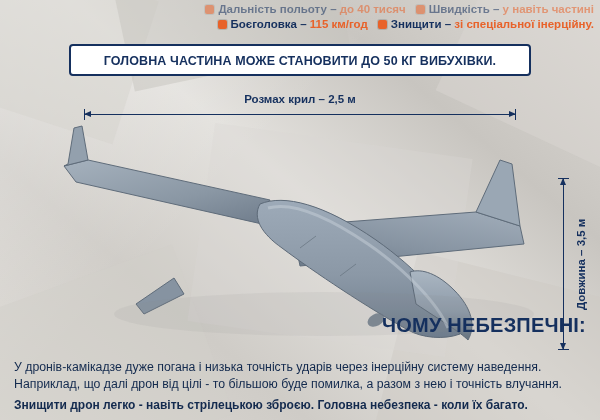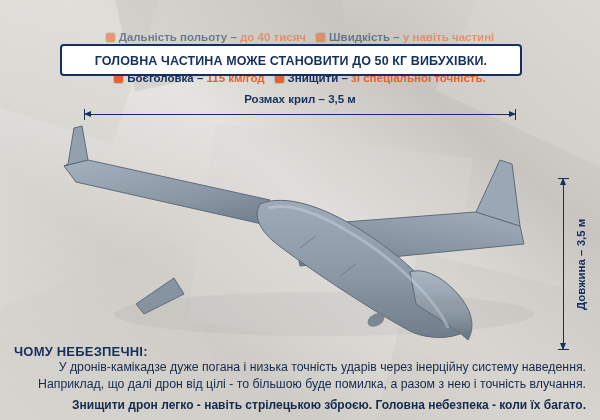--- a/index.html
+++ b/index.html
@@ -19,29 +19,29 @@
   .poly{position:absolute;opacity:.5;}
   .t1{left:-40px;top:-30px;width:180px;height:150px;background:#d6d3ce;transform:rotate(18deg);}
   .t2{left:120px;top:-50px;width:220px;height:120px;background:#c6c3bd;transform:rotate(-12deg);}
   .t3{right:-60px;top:-20px;width:200px;height:160px;background:#d9d6d1;transform:rotate(25deg);}
   .t4{left:-30px;bottom:-40px;width:240px;height:180px;background:#d2cfc9;transform:rotate(-20deg);}
   .t5{right:-50px;bottom:-60px;width:260px;height:200px;background:#cdcac4;transform:rotate(14deg);}
   .t6{left:200px;top:140px;width:260px;height:200px;background:#dbd8d3;transform:rotate(8deg);opacity:.35;}
 
   
   .specs{position:absolute;left:0;right:0;top:0;padding:3px 6px 0 6px;box-sizing:border-box;}
-  .spec-row{display:flex;align-items:center;flex-wrap:nowrap;justify-content:center;gap:10px;line-height:1.15;margin-bottom:2px;margin-top:28px;}
+  .spec-row{display:flex;align-items:center;flex-wrap:nowrap;justify-content:flex-end;gap:10px;line-height:1.15;margin-bottom:2px;}
   .spec-item{display:flex;align-items:center;gap:4px;white-space:nowrap;}
   .bullet{width:9px;height:9px;background:#e8622a;border-radius:2px;display:inline-block;flex:none;box-shadow:0 0 0 1px rgba(0,0,0,.12);}
   .spec-text{font-size:11.5px;font-weight:700;color:#15305e;}
   .spec-text .val{color:#e8622a;}
   .row1{opacity:.55;}
   
   .warnbox{
-    position:absolute;left:60px;top:44px;width:462px;box-sizing:border-box;
+    position:absolute;left:69px;top:44px;width:462px;box-sizing:border-box;
     background:#ffffff;border:2px solid #15305e;border-radius:4px;
     text-align:center;padding:5px 6px;
   }
   .warnbox span{font-size:12.5px;font-weight:700;color:#15305e;letter-spacing:.1px;}
 
   
   .wingspan-label{
     position:absolute;top:93px;left:0;right:0;text-align:center;
     font-size:11.5px;font-weight:700;color:#15305e;
   }
@@ -72,24 +72,24 @@
     writing-mode:vertical-rl;text-orientation:mixed;transform:rotate(180deg);
     white-space:nowrap;
   }
 
   
   .drone{position:absolute;left:24px;top:108px;width:520px;height:235px;}
 
   
   .btm{position:absolute;left:14px;bottom:6px;width:572px;}
   .btm h2{
-    margin:0 0 0 0;font-size:13px;font-weight:700;color:#15305e;letter-spacing:.2px;
+    margin:0 0 22px 0;font-size:20px;font-weight:700;color:#15305e;letter-spacing:.2px;text-align:right;
   }
   .btm p{
-    margin:0 0 6px 0;font-size:12.3px;line-height:1.33;color:#132a4e;font-weight:400;text-align:right;
+    margin:0 0 6px 0;font-size:12.3px;line-height:1.33;color:#132a4e;font-weight:400;
   }
   .btm .last{font-weight:700;font-size:12px;color:#132a4e;margin:0;}
 </style>
 </head>
 <body>
 
 <div id="stage">
 
   <div class="poly t1"></div>
   <div class="poly t2"></div>
@@ -176,31 +176,31 @@
           <span>Боєголовка</span>
           <span>–</span>
           <span class="val">115 км/год</span>
         </span>
       </div>
       <div class="spec-item">
         <span class="bullet"></span>
         <span class="spec-text">
           <span>Знищити</span>
           <span>–</span>
-          <span class="val">зі спеціальної точність.</span>
+          <span class="val">зі спеціальної інерційну.</span>
         </span>
       </div>
     </div>
   </div>
 
   <div class="warnbox">
     <span>ГОЛОВНА ЧАСТИНА МОЖЕ СТАНОВИТИ ДО 50 КГ ВИБУХІВКИ.</span>
   </div>
 
-  <div class="wingspan-label">Розмах крил – 3,5 м</div>
+  <div class="wingspan-label">Розмах крил – 2,5 м</div>
   <div class="wingspan-line">
     <i class="ar-l"></i>
     <i class="ar-r"></i>
   </div>
 
   <div class="len-line">
     <i class="ar-t"></i>
     <i class="ar-b"></i>
   </div>
   <div class="len-label">Довжина – 3,5 м</div>

